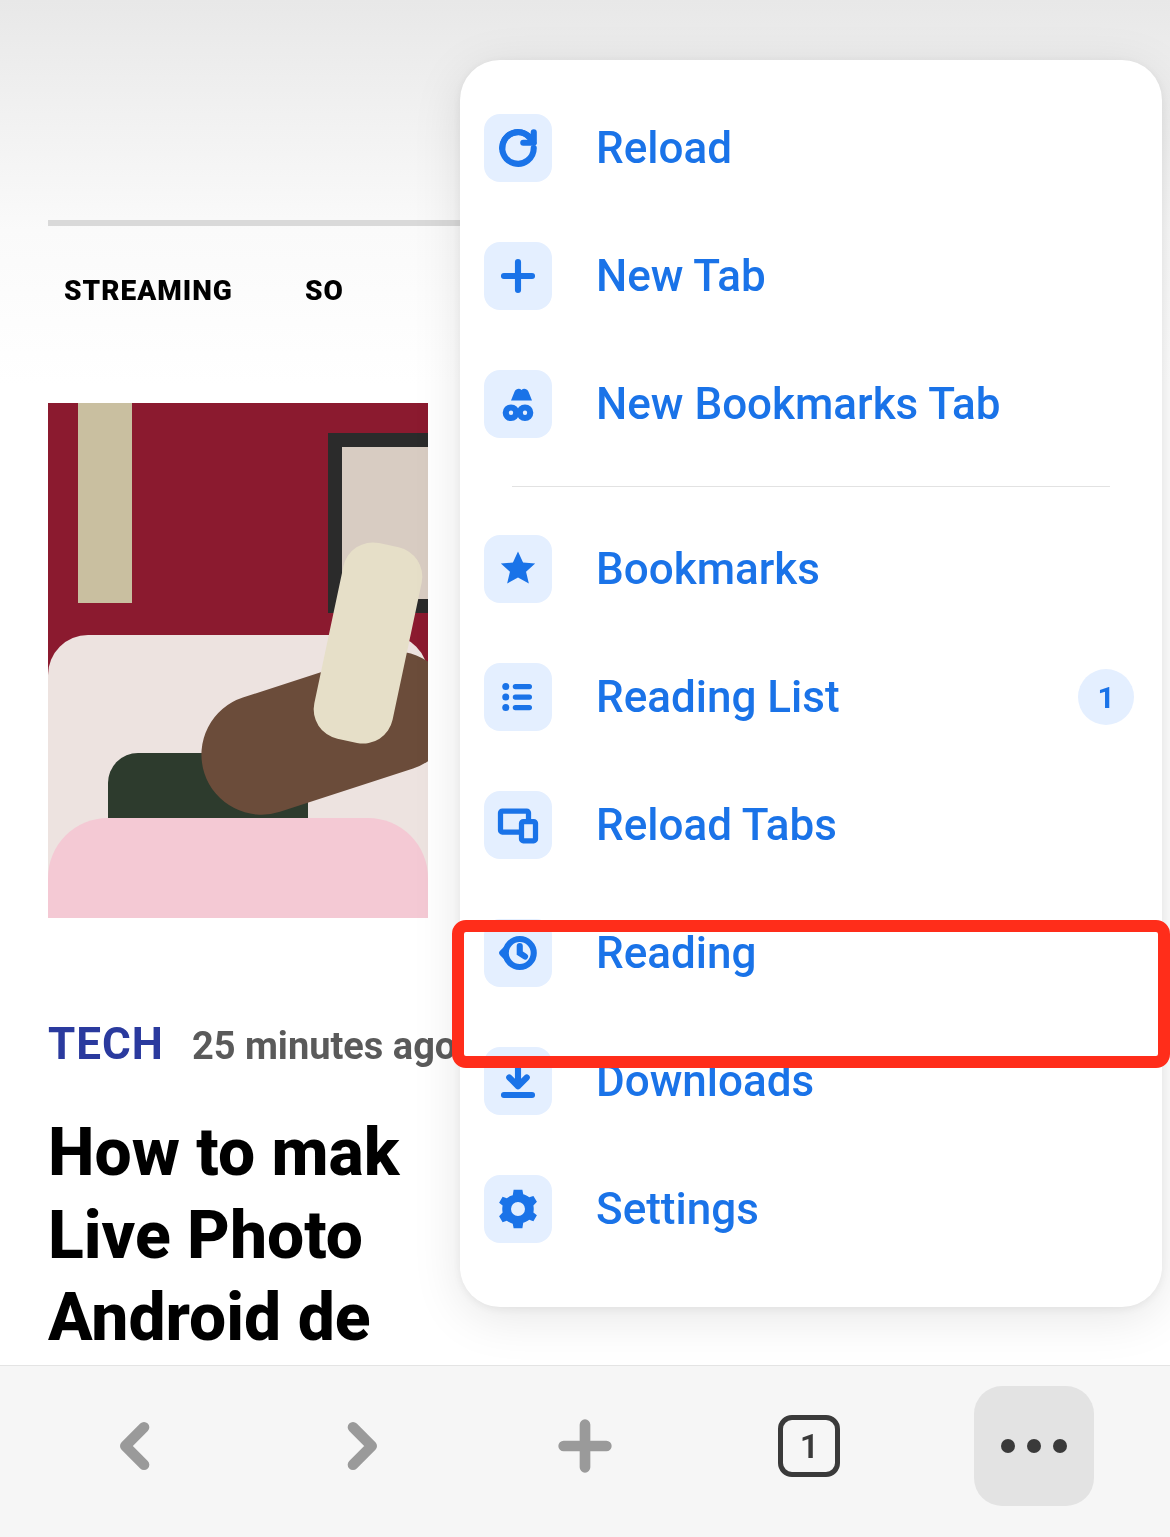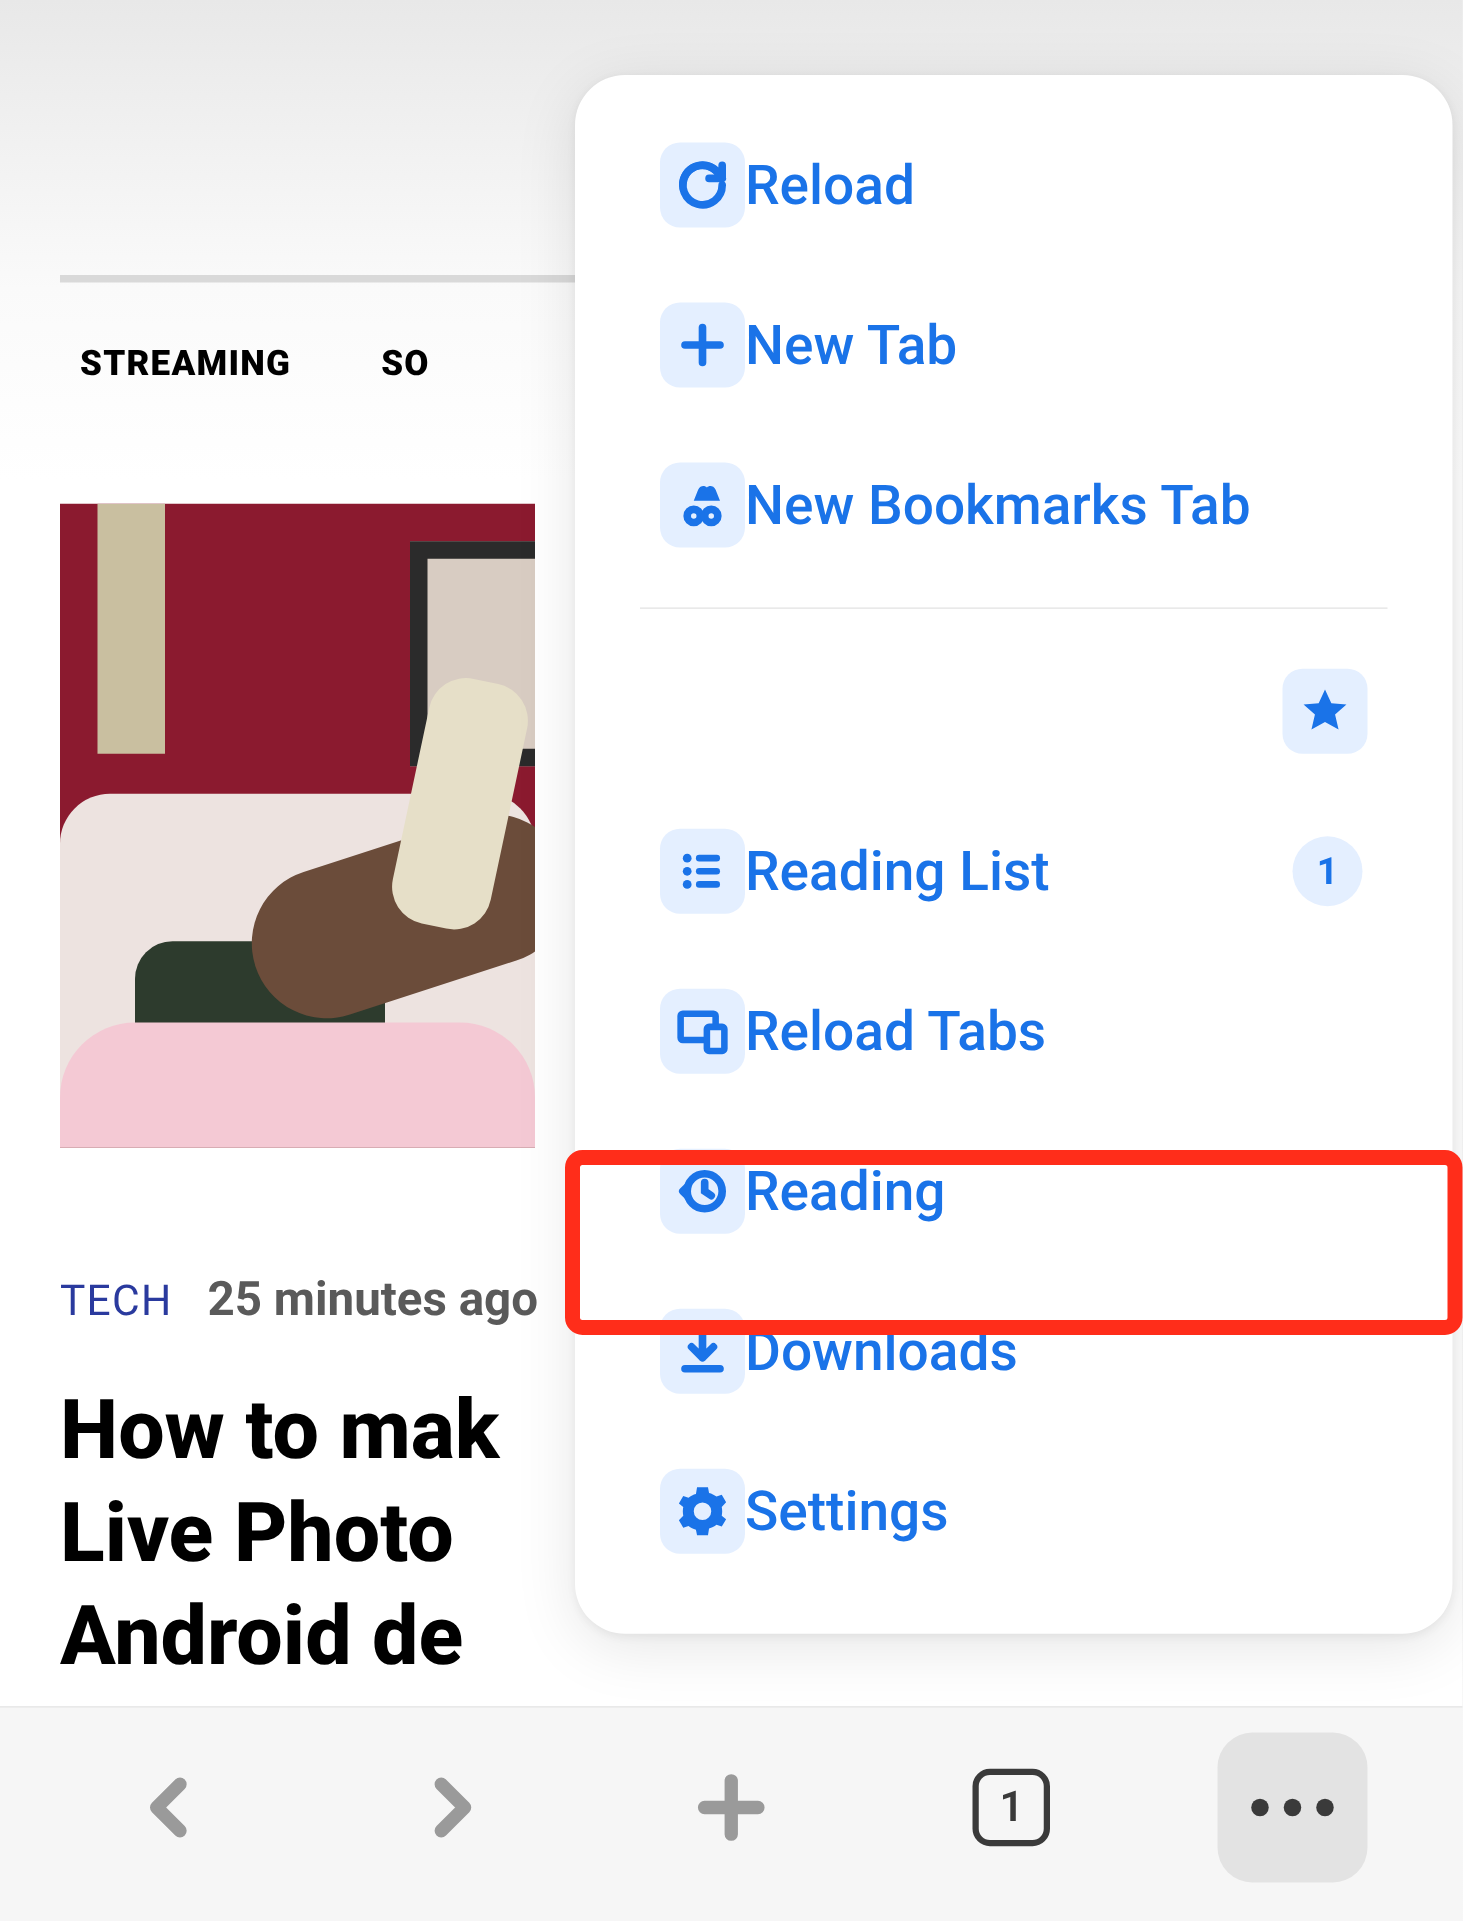--- a/index.html
+++ b/index.html
@@ -94,22 +94,22 @@
     background: #f4c9d4;
     border-radius: 60px 60px 0 0;
   }
   .meta {
     margin-top: 100px;
     display: flex;
     align-items: baseline;
     gap: 28px;
   }
   .category {
-    font-size: 34px;
-    font-weight: 400;
+    font-size: 44px;
+    font-weight: 700;
     color: #2a3a9e;
     letter-spacing: 1px;
     text-align: right;
   }
   .timestamp {
     font-size: 38px;
     color: #5a5a5a;
     font-weight: 700;
   }
   .headline {
@@ -128,23 +128,23 @@
     left: 460px;
     width: 702px;
     background: #fff;
     border-radius: 40px;
     box-shadow: 0 10px 50px rgba(0,0,0,0.10), 0 2px 8px rgba(0,0,0,0.06);
     padding: 24px 0 34px 0;
   }
   .menu-item {
     display: flex;
     align-items: center;
-    padding: 30px 68px;
+    gap: 44px;
+    padding: 30px 24px;
     cursor: pointer;
-    justify-content: flex-end;
   }
   .menu-icon-box {
     width: 68px;
     height: 68px;
     border-radius: 16px;
     background: #e4efff;
     display: flex;
     align-items: center;
     justify-content: center;
     flex-shrink: 0;
@@ -308,20 +308,21 @@
   </div>
 
   <div class="menu-sep"></div>
 
   <div class="menu-item">
     <span class="menu-icon-box">
       <svg viewBox="0 0 24 24" class="filled">
           <path d="M12 2l2.9 6.3 6.9.6-5.2 4.6 1.6 6.8L12 16.9 5.8 20.3l1.6-6.8L2.2 8.9l6.9-.6z"></path>
         </svg>
     </span>
+    <span class="menu-label">Bookmarks</span>
   </div>
 
   <div class="menu-item">
     <span class="menu-icon-box">
       <svg viewBox="0 0 24 24" class="filled">
           <circle cx="5" cy="6" r="2"></circle>
           <rect x="9" y="4.5" width="11" height="3" rx="1.5"></rect>
           <circle cx="5" cy="12" r="2"></circle>
           <rect x="9" y="10.5" width="11" height="3" rx="1.5"></rect>
           <circle cx="5" cy="18" r="2"></circle>

